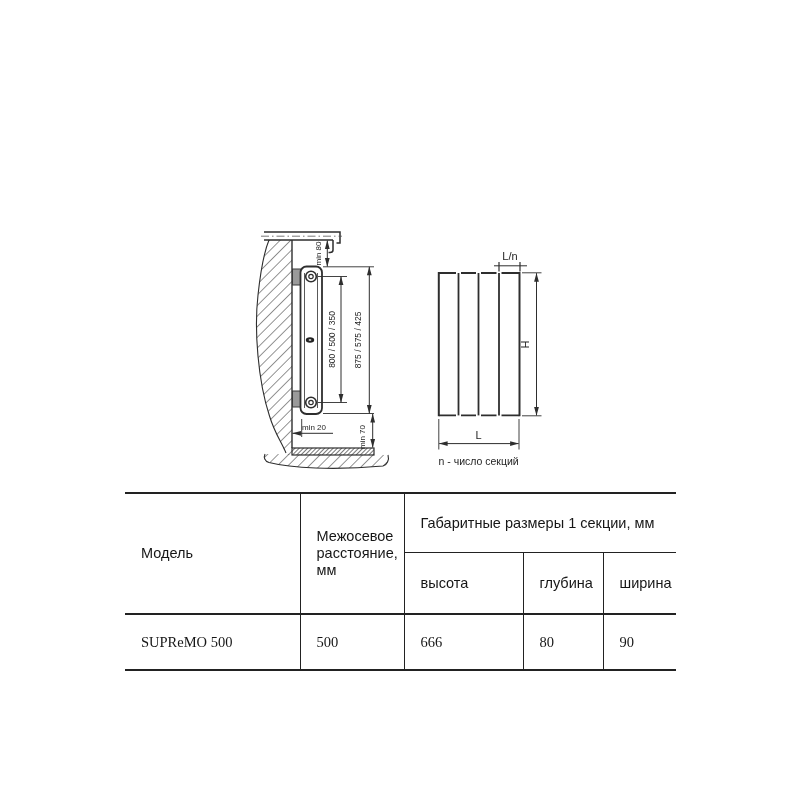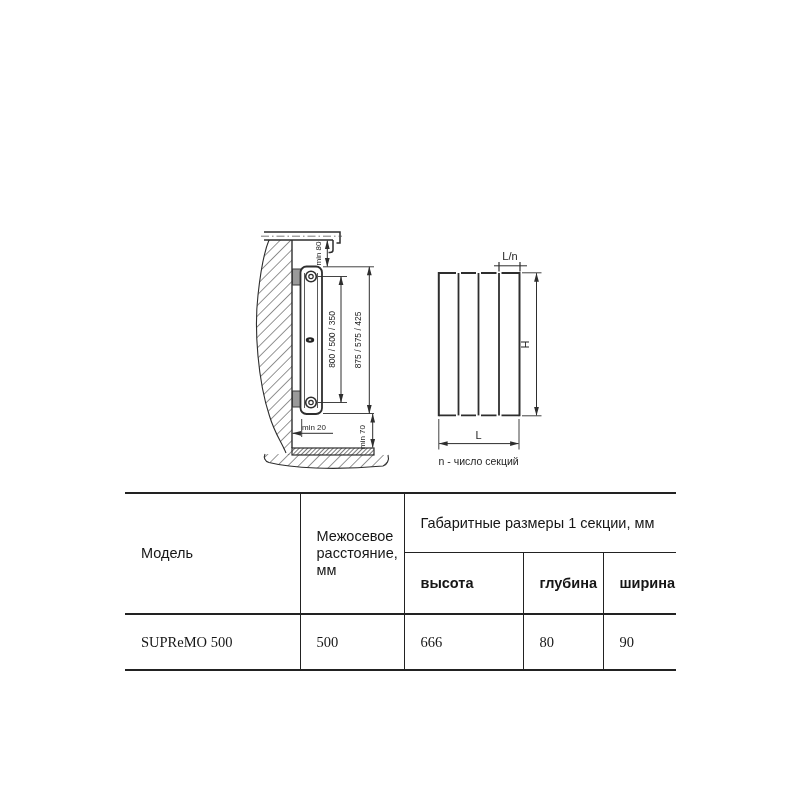--- a/index.html
+++ b/index.html
@@ -7,21 +7,21 @@
           font-family:"Liberation Sans","DejaVu Sans",sans-serif;}
   #drawing-svg{position:absolute;left:0;top:0;}
   
   #spec-table{position:absolute;left:125px;top:492px;width:551px;border-collapse:collapse;
               table-layout:fixed;color:#161616;font-size:14.5px;line-height:17px;
               border-top:2px solid #222;border-bottom:2px solid #222;}
   #spec-table td{text-align:left;vertical-align:middle;padding:16px;}
   #spec-table td.vline{border-left:1.5px solid #222;}
   #spec-table tr.grouprow td{height:26px;}
   #spec-table td.group-head{border-bottom:1.5px solid #222;margin-left:6px;}
-  #spec-table tr.subrow td{height:28px;font-weight:bold;}
+  #spec-table tr.subrow td{height:28px;}
   #spec-table tr.datarow td{height:22px;border-top:2px solid #222;font-family:Liberation Serif, serif;}
   #spec-table td.model-col{padding-right:46px;}
   
   text{font-family:"Liberation Sans","DejaVu Sans",sans-serif;fill:#1f1f1f;}
   .dimtext{font-size:8.5px;}
   .dimtext-sm{font-size:8px;}
   .biglbl{font-size:11px;}
   .notetext{font-size:10.5px;}
 </style>
 </head>

